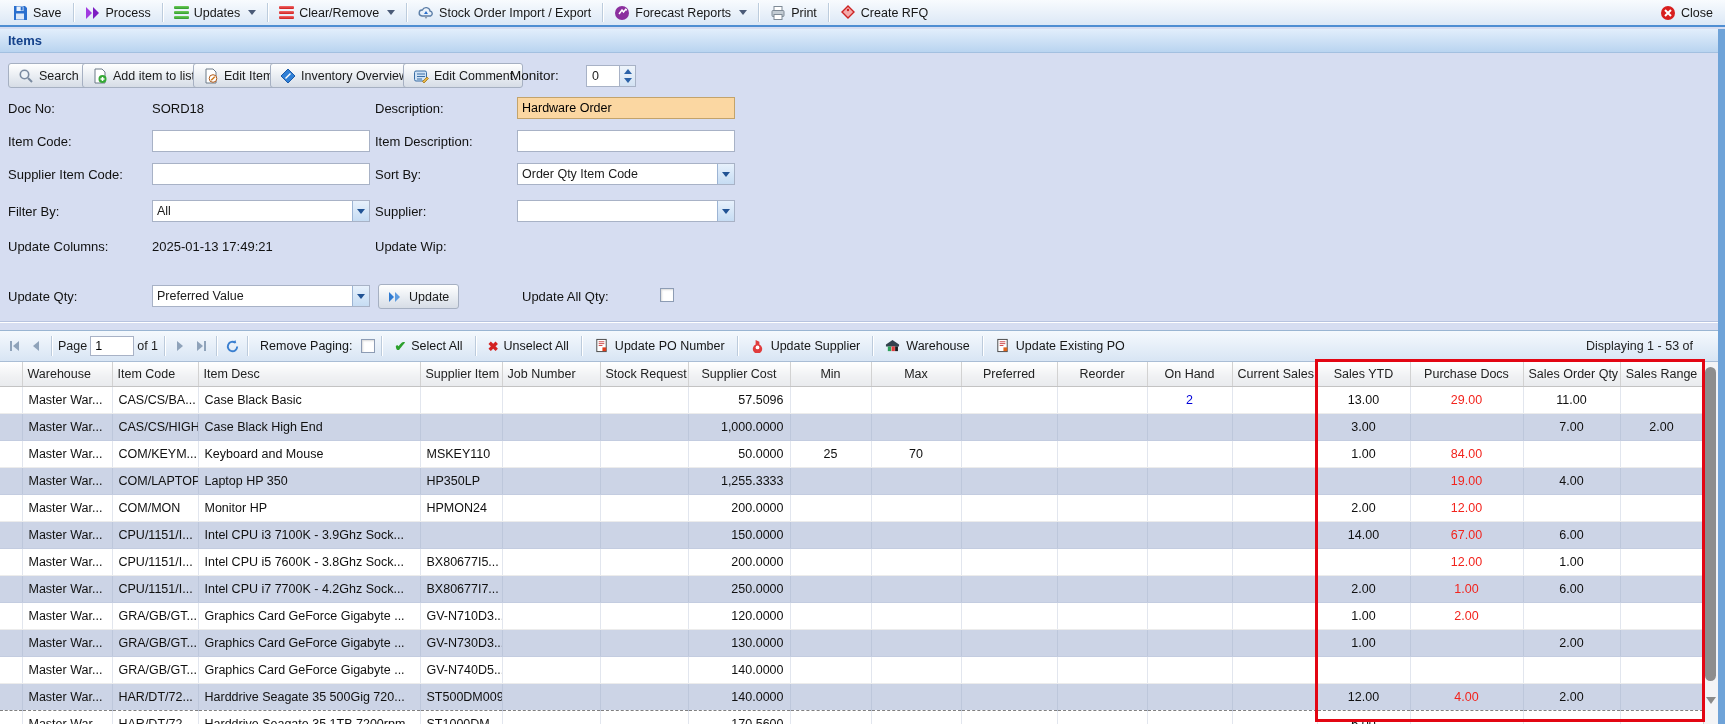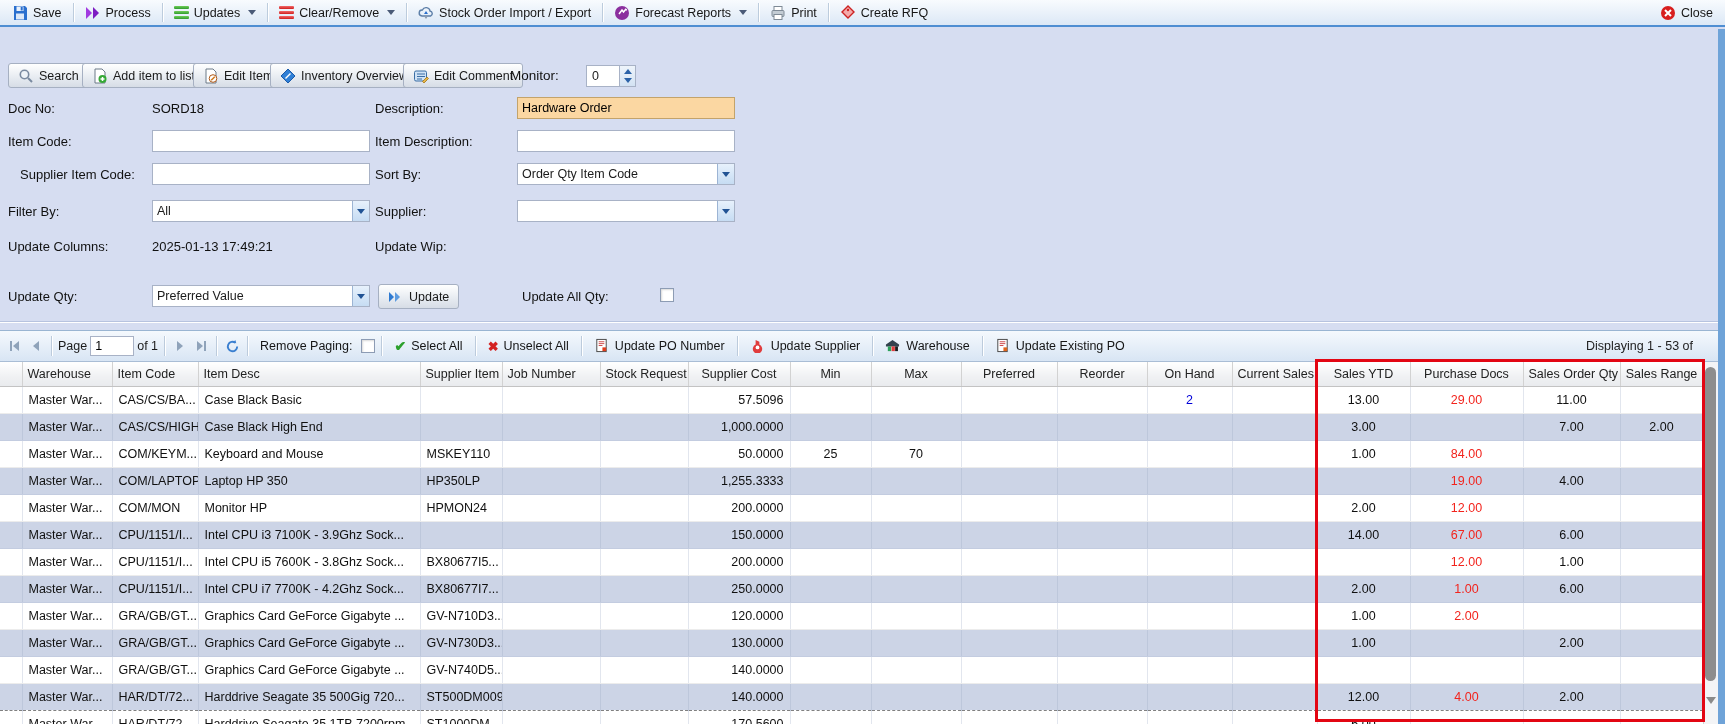--- a/index.html
+++ b/index.html
@@ -161,20 +161,21 @@
     <div class="spacer"></div>
     <div class="tb-btn">
       <span class="icon16"><svg viewBox="0 0 16 16" width="16" height="16">
             <circle cx="8" cy="8" r="7" fill="#d81e1e"></circle>
             <path d="M5 5l6 6M11 5l-6 6" stroke="#fff" stroke-width="2"></path>
           </svg></span>
       <span>Close</span>
     </div>
   </div>
 
+  <div class="panel-header">Items</div>
 
   <div class="form-panel">
 
     <div class="btn" style="left:8px; top:10px;">
       <span class="icon16"><svg viewBox="0 0 16 16" width="16" height="16">
             <circle cx="6.5" cy="6.5" r="4.2" fill="#eef3f8" stroke="#7a8aa0" stroke-width="1.6"></circle>
             <path d="M10 10l4 4" stroke="#7a8aa0" stroke-width="2"></path>
           </svg></span>
       <span>Search</span>
     </div>
@@ -221,21 +222,21 @@
     <div class="flabel" style="left:8px; top:48px;">Doc No:</div>
     <div class="ftext" style="left:152px; top:48px;">SORD18</div>
     <div class="flabel" style="left:375px; top:48px;">Description:</div>
     <input class="finput hl" style="left: 517px; top: 44px;" value="Hardware Order">
 
     <div class="flabel" style="left:8px; top:81px;">Item Code:</div>
     <input class="finput" style="left: 152px; top: 77px;">
     <div class="flabel" style="left:375px; top:81px;">Item Description:</div>
     <input class="finput" style="left: 517px; top: 77px;">
 
-    <div class="flabel" style="left:20px; top:114px;">Supplier Item Code:</div>
+    <div class="flabel" style="left:8px; top:114px;">Supplier Item Code:</div>
     <input class="finput" style="left: 152px; top: 110px;">
     <div class="flabel" style="left:375px; top:114px;">Sort By:</div>
     <div class="combo" style="left:517px; top:110px;">
       <span>Order Qty Item Code</span>
       <span class="trigger">
           <b></b>
         </span>
     </div>
 
     <div class="flabel" style="left:8px; top:151px;">Filter By:</div>

